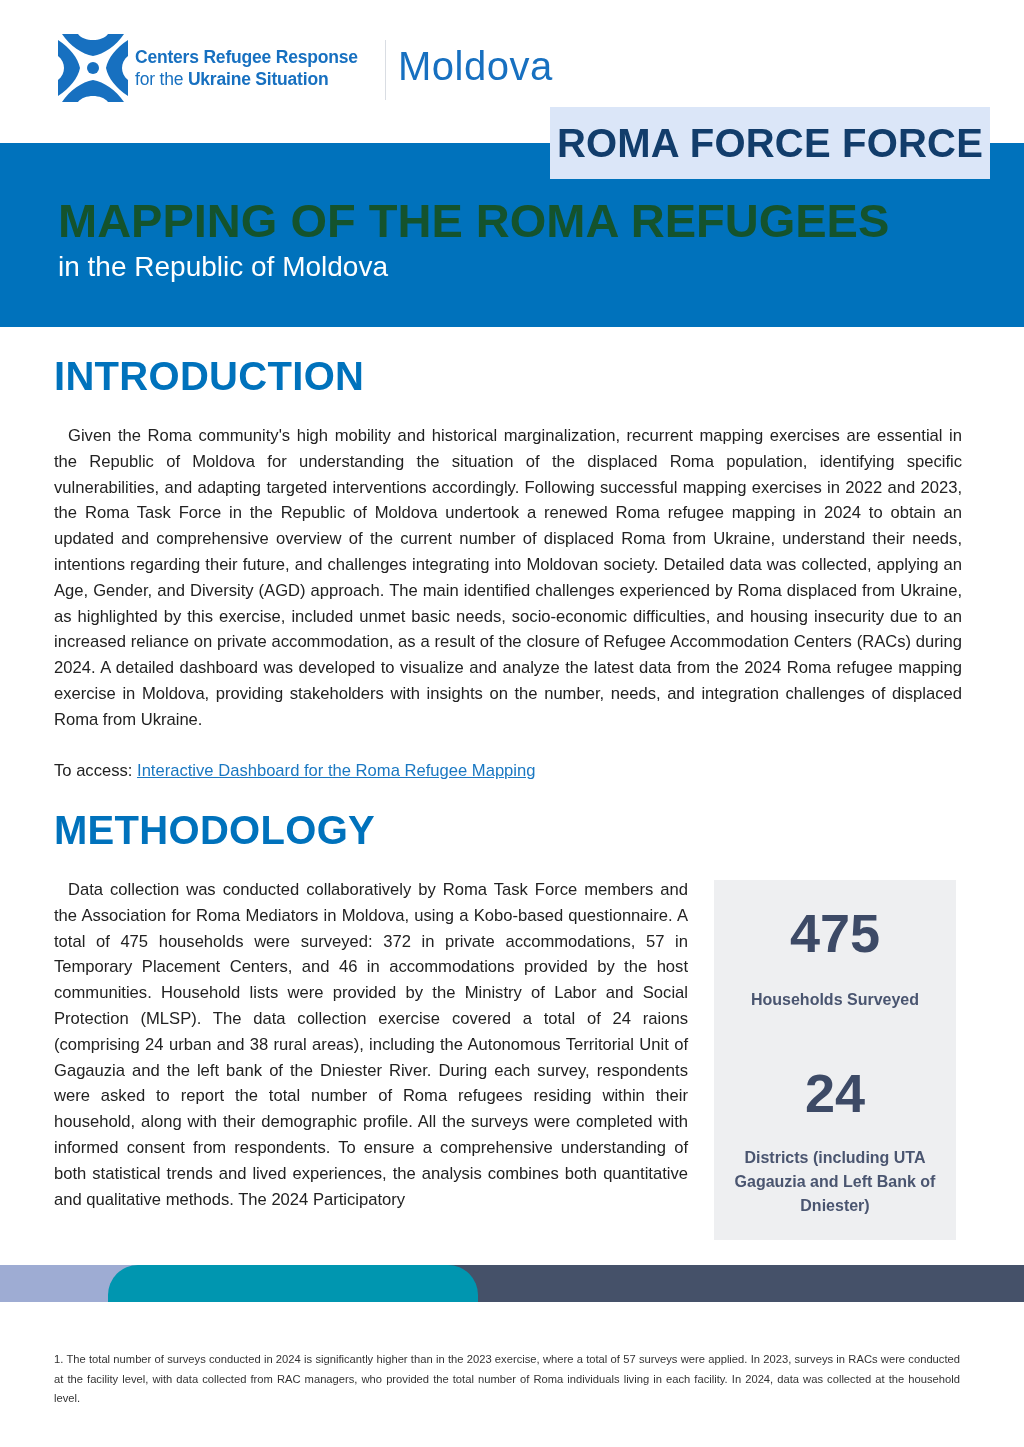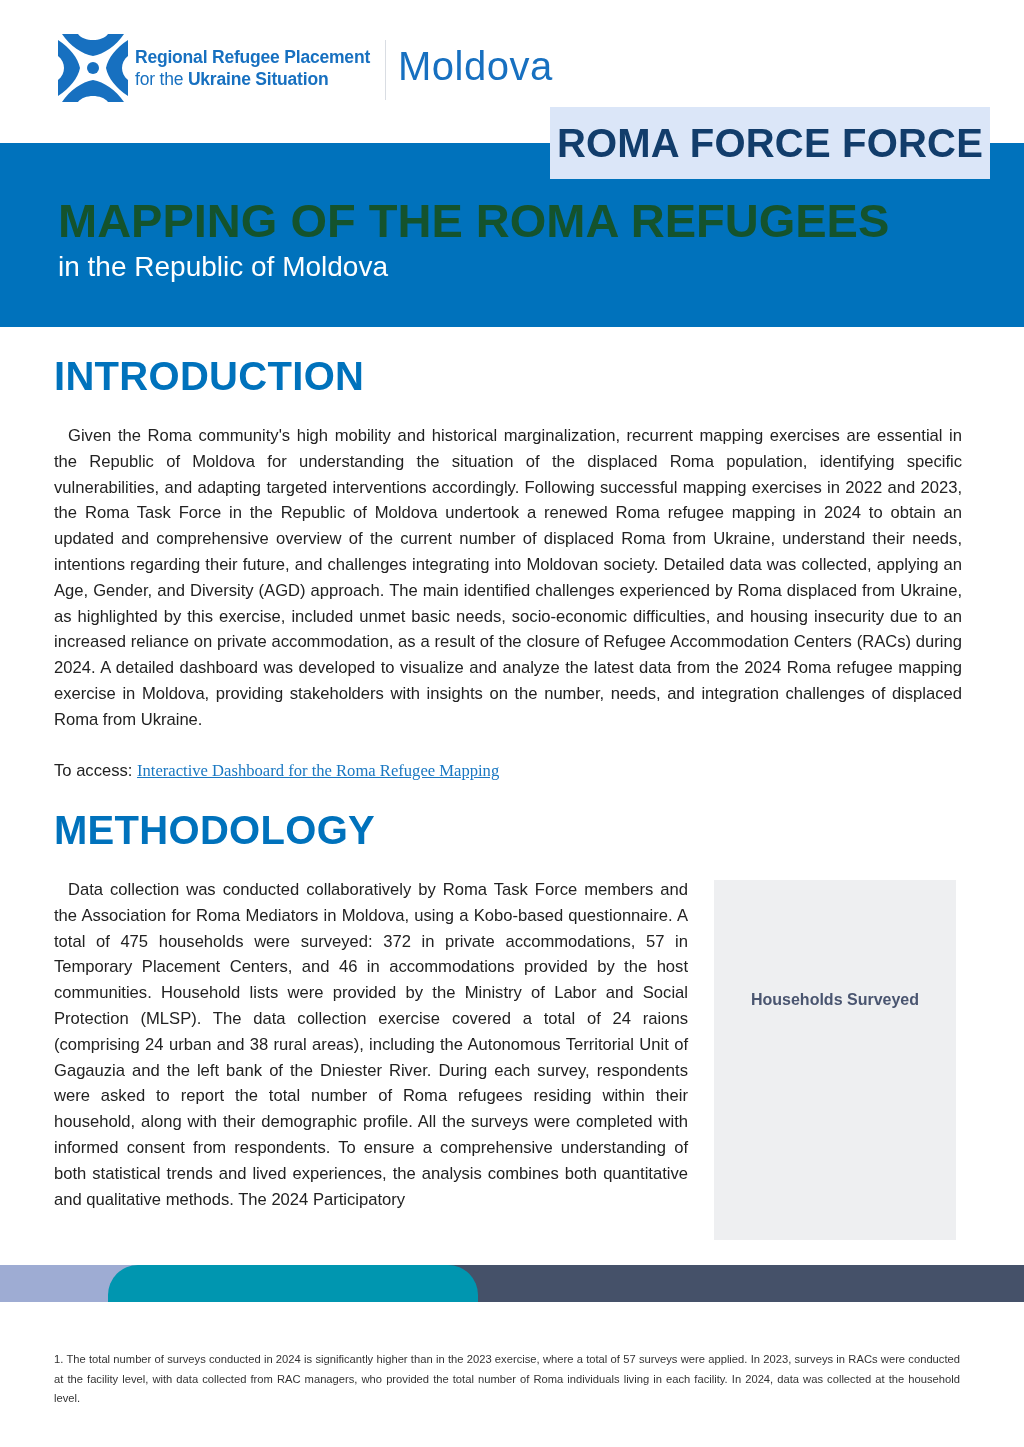--- a/index.html
+++ b/index.html
@@ -33,21 +33,21 @@
   
   .section-h { font-size: 40px; font-weight: bold; color: #0072bc; letter-spacing: 0.3px; }
   .intro-h { left: 54px; top: 354px; }
   .meth-h { left: 54px; top: 808px; }
 
   
   .para { font-size: 16.6px; line-height: 25.8px; text-align: justify; color: #222; }
   .intro-p { left: 54px; top: 423px; width: 908px; }
   .intro-p .indent { display: inline-block; width: 14px; }
   .access { left: 54px; top: 758px; font-size: 16.6px; line-height: 25.8px; color: #222; }
-  .access a { color: #1a78c2; text-decoration: underline; font-family: Liberation Serif, serif; }
+  .access a { color: #1a78c2; text-decoration: underline; }
 
   .meth-p { left: 54px; top: 877px; width: 634px; }
   .meth-p .indent { display: inline-block; width: 14px; }
 
   
   .stats { left: 714px; top: 880px; width: 242px; height: 360px; background: #eeeff1; text-align: center; color: #3d4a66; }
   .stat-num { position: absolute; left: 0; width: 100%; font-size: 54px; font-weight: bold; color: #3d4a66; }
   .stat-num.n1 { top: 22px; }
   .stat-num.n2 { top: 182px; }
   .stat-lbl { position: absolute; left: 20px; width: 202px; font-size: 16px; line-height: 26px; font-weight: bold; color: #4a5570; }
@@ -73,21 +73,21 @@
       <path d="M6 70 L22 70 C28 62 46 62 52 70 L68 70 C60 58 48 50 37 48 C26 50 14 58 6 70 Z"></path>
 
       <path d="M2 8 L2 24 C10 30 10 42 2 48 L2 64 C14 56 22 46 24 36 C22 26 14 16 2 8 Z"></path>
 
       <path d="M72 8 L72 24 C64 30 64 42 72 48 L72 64 C60 56 52 46 50 36 C52 26 60 16 72 8 Z"></path>
       <circle cx="37" cy="36" r="6"></circle>
     </g>
   </svg>
 </div>
 <div class="abs logo-text">
-  <div>Regional Refugee Placement</div>
+  <div>Centers Refugee Response</div>
   <div class="l2"><span>for the </span><b>Ukraine Situation</b></div>
 </div>
 <div class="abs logo-divider"></div>
 <div class="abs logo-country">Moldova</div>
 
 <div class="abs band"></div>
 <div class="abs task-box">
   <span>ROMA FORCE FORCE</span>
 </div>
 <div class="abs main-title">MAPPING OF THE ROMA REFUGEES</div>
@@ -96,20 +96,23 @@
 <div class="abs section-h intro-h">INTRODUCTION</div>
 <div class="abs para intro-p"><span class="indent"></span><span>Given the Roma community's high mobility and historical marginalization, recurrent mapping exercises are essential in the Republic of Moldova for understanding the situation of the displaced Roma population, identifying specific vulnerabilities, and adapting targeted interventions accordingly. Following successful mapping exercises in 2022 and 2023, the Roma Task Force in the Republic of Moldova undertook a renewed Roma refugee mapping in 2024 to obtain an updated and comprehensive overview of the current number of displaced Roma from Ukraine, understand their needs, intentions regarding their future, and challenges integrating into Moldovan society. Detailed data was collected, applying an Age, Gender, and Diversity (AGD) approach. The main identified challenges experienced by Roma displaced from Ukraine, as highlighted by this exercise, included unmet basic needs, socio-economic difficulties, and housing insecurity due to an increased reliance on private accommodation, as a result of the closure of Refugee Accommodation Centers (RACs) during 2024. A detailed dashboard was developed to visualize and analyze the latest data from the 2024 Roma refugee mapping exercise in Moldova, providing stakeholders with insights on the number, needs, and integration challenges of displaced Roma from Ukraine.</span></div>
 <div class="abs access">
   <span>To access: </span><a>Interactive Dashboard for the Roma Refugee Mapping</a>
 </div>
 
 <div class="abs section-h meth-h">METHODOLOGY</div>
 <div class="abs para meth-p"><span class="indent"></span><span>Data collection was conducted collaboratively by Roma Task Force members and the Association for Roma Mediators in Moldova, using a Kobo-based questionnaire. A total of 475 households were surveyed: 372 in private accommodations, 57 in Temporary Placement Centers, and 46 in accommodations provided by the host communities. Household lists were provided by the Ministry of Labor and Social Protection (MLSP). The data collection exercise covered a total of 24 raions (comprising 24 urban and 38 rural areas), including the Autonomous Territorial Unit of Gagauzia and the left bank of the Dniester River. During each survey, respondents were asked to report the total number of Roma refugees residing within their household, along with their demographic profile. All the surveys were completed with informed consent from respondents. To ensure a comprehensive understanding of both statistical trends and lived experiences, the analysis combines both quantitative and qualitative methods. The 2024 Participatory</span></div>
 
 <div class="abs stats">
+  <div class="stat-num n1">475</div>
   <div class="stat-lbl l1">Households Surveyed</div>
+  <div class="stat-num n2">24</div>
+  <div class="stat-lbl l2">Districts (including UTA Gagauzia and Left Bank of Dniester)</div>
 </div>
 
 <div class="abs fb-left"></div>
 <div class="abs fb-dark"></div>
 <div class="abs fb-teal"></div>
 
 <div class="abs footnote">1. The total number of surveys conducted in 2024 is significantly higher than in the 2023 exercise, where a total of 57 surveys were applied.  In 2023, surveys in RACs were conducted at the facility level, with data collected from RAC managers, who provided the total number of Roma individuals living in each facility. In 2024, data was collected at the household level.</div>
 
 </body></html>

